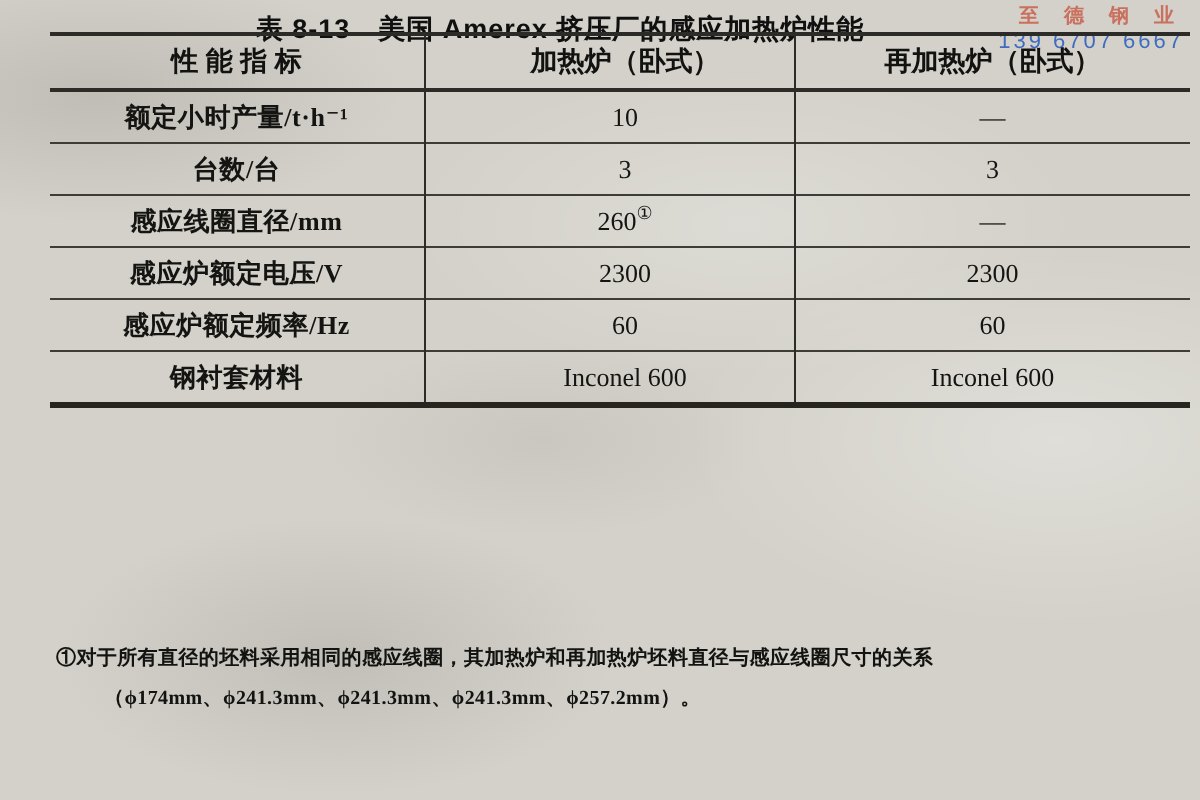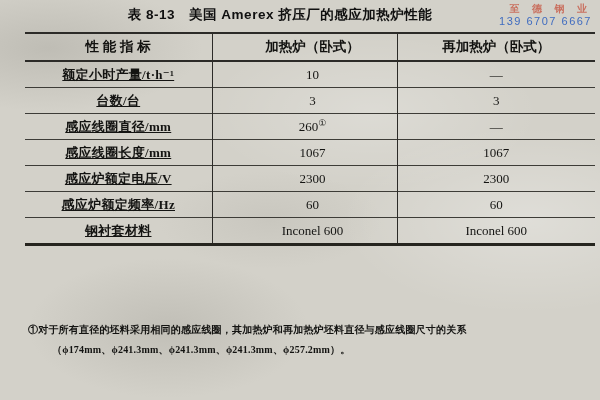--- a/index.html
+++ b/index.html
@@ -19,41 +19,41 @@
   .watermark{position:absolute;top:3px;right:8px;text-align:right;line-height:12px;}
   .wm-name{font-size:10px;letter-spacing:5px;font-weight:bold;}
   .wm-phone{font-size:11px;letter-spacing:1.5px;font-family:"Liberation Sans","DejaVu Sans",sans-serif;}
   .title{
     position:absolute;top:6px;left:0;width:100%;text-align:center;
     transform:translateX(-20px);
     font-family:"Liberation Sans","DejaVu Sans",sans-serif;
     font-weight:bold;font-size:13.5px;letter-spacing:.5px;color:#101010;
   }
   table.perf-table{
-    position:absolute;left:25px;top:32px;width:570px;
+    position:absolute;left:25px;top:16px;width:570px;
     border-collapse:collapse;table-layout:fixed;
     border-top:2px solid #2c2b28;
     border-bottom:3px solid #26251f;
   }
   .perf-table col.c1{width:187px;}
   .perf-table col.c2{width:185px;}
   .perf-table col.c3{width:198px;}
   .perf-table th{
     height:26px;font-size:13.5px;font-weight:bold;text-align:center;
     font-family:"Liberation Sans","DejaVu Sans",sans-serif;
     border-bottom:2px solid #2c2b28;padding:0;color:#121210;
   }
   .perf-table td{
     height:25px;font-size:13px;text-align:center;padding:0;color:#141412;
     border-top:1px solid #3d3c37;
   }
   .perf-table tbody tr:first-child td{border-top:none;}
   .perf-table th:nth-child(1),.perf-table td:nth-child(1){border-right:1.5px solid #2c2b28;}
   .perf-table th:nth-child(2),.perf-table td:nth-child(2){border-right:1.5px solid #2c2b28;padding-left:16px;}
-  .perf-table td.label{font-weight:bold;letter-spacing:.3px;text-decoration:underline;}
+  .perf-table td.label{font-weight:bold;letter-spacing:.3px;}
   .perf-table sup{font-size:9px;line-height:0;}
   .footnote{
     position:absolute;left:28px;top:320px;width:562px;
     font-size:10px;line-height:19.5px;color:#131311;font-weight:bold;
     letter-spacing:.2px;
   }
   .footnote .indent{padding-left:24px;}
 </style>
 </head>
 <body>
@@ -90,25 +90,20 @@
           <td class="label">台数/台</td>
           <td>3</td>
           <td>3</td>
         </tr>
         <tr>
           <td class="label">感应线圈直径/mm</td>
           <td>260<sup>①</sup></td>
           <td>—</td>
         </tr>
         <tr>
-          <td class="label">感应线圈长度/mm</td>
-          <td>1067</td>
-          <td>1067</td>
-        </tr>
-        <tr>
           <td class="label">感应炉额定电压/V</td>
           <td>2300</td>
           <td>2300</td>
         </tr>
         <tr>
           <td class="label">感应炉额定频率/Hz</td>
           <td>60</td>
           <td>60</td>
         </tr>
         <tr>

